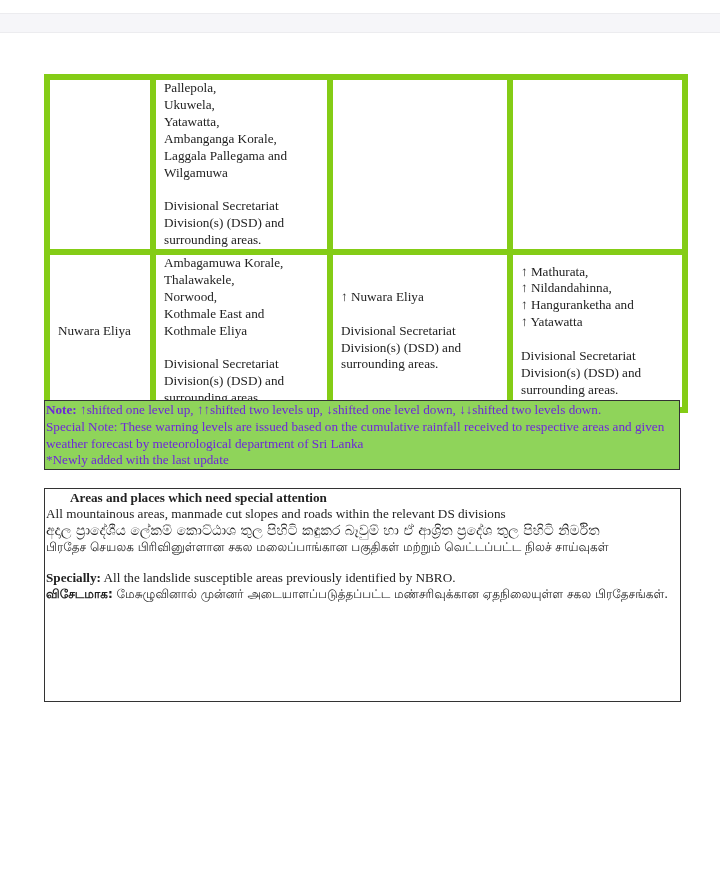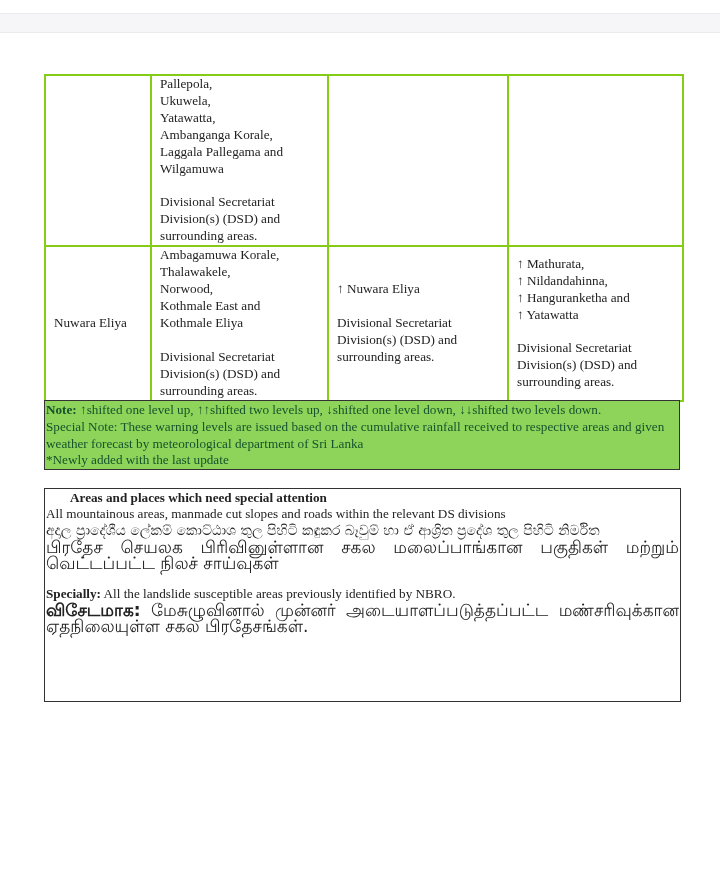--- a/index.html
+++ b/index.html
@@ -10,44 +10,44 @@
   .topband {
     position: absolute; left: 0; top: 13px; width: 720px; height: 18px;
     background: #f6f6f9; border-top: 1px solid #ececef; border-bottom: 1px solid #ececef;
   }
   table.warn {
     position: absolute; left: 44px; top: 74px; width: 638px;
     border-collapse: collapse; table-layout: fixed;
     font-size: 13.2px; line-height: 16.9px;
   }
   table.warn td {
-    border: 2px solid #84cc16; vertical-align: middle; padding: 0 8px;
+    border: 6px solid #84cc16; vertical-align: middle; padding: 0 8px;
   }
   table.warn col.c1 { width: 106px; }
   table.warn col.c2 { width: 177px; }
   table.warn col.c3 { width: 180px; }
   table.warn col.c4 { width: 175px; }
   tr.r1 { height: 171px; }
   tr.r2 { height: 155px; }
   .gap { display: block; height: 16.9px; }
   .line { display: block; }
   .note {
     position: absolute; left: 44px; top: 400px; width: 636px; height: 70px;
     background: #8fd45a; border: 1px solid #333; box-sizing: border-box;
-    font-size: 13.2px; line-height: 16.8px; padding: 1px 1px; color: #14532d;
+    font-size: 13.2px; line-height: 16.8px; padding: 1px 1px; color: #6d28d9;
   }
   .note b { font-weight: bold; }
   .special {
     position: absolute; left: 44px; top: 488px; width: 637px; height: 214px;
     border: 1px solid #333; box-sizing: border-box; padding: 1px 1px;
     font-size: 13.2px; line-height: 16px;
   }
   .special .h { font-weight: bold; padding-left: 24px; }
   .sinhala { font-family: "DejaVu Sans", sans-serif; font-size: 14px; line-height: 17px; }
-  .tamil { font-family: "DejaVu Sans", sans-serif; font-size: 17px; line-height: 16px; text-align: justify; }
+  .tamil { font-family: "DejaVu Sans", sans-serif; font-size: 12px; line-height: 16px; text-align: justify; }
   .blank { height: 15px; }
 </style>
 </head>
 <body>
 
 <div class="topband"></div>
 
 <table class="warn">
   <colgroup>
       <col class="c1">

